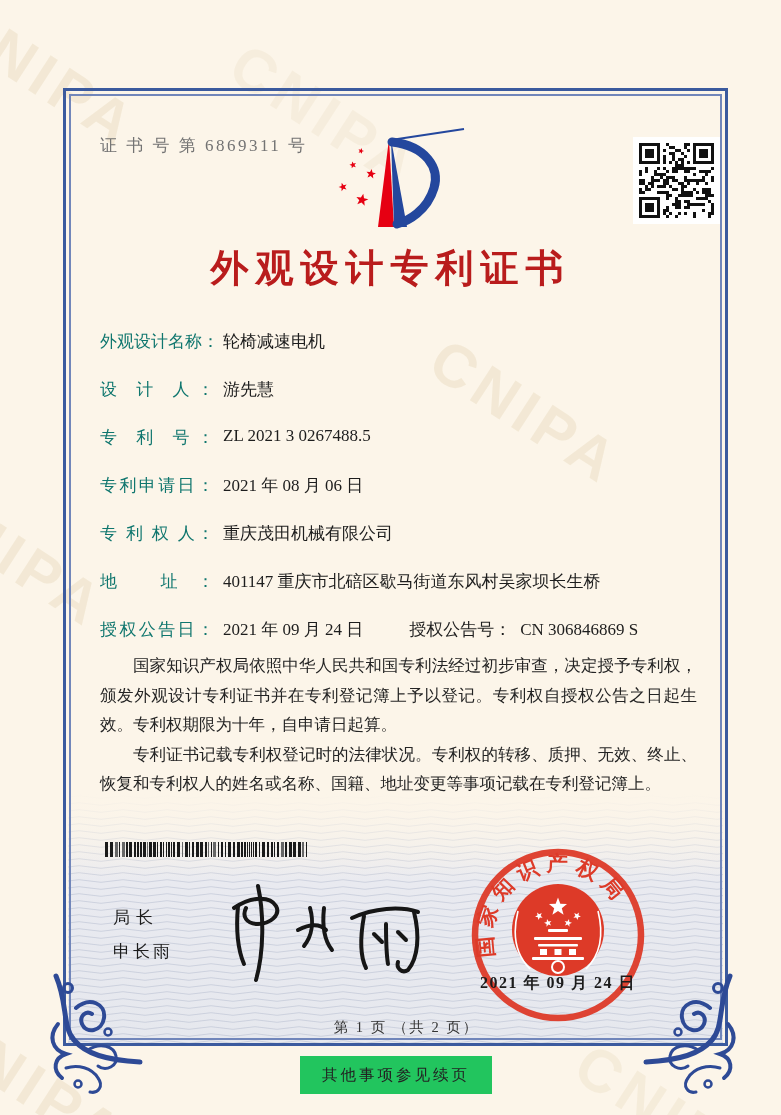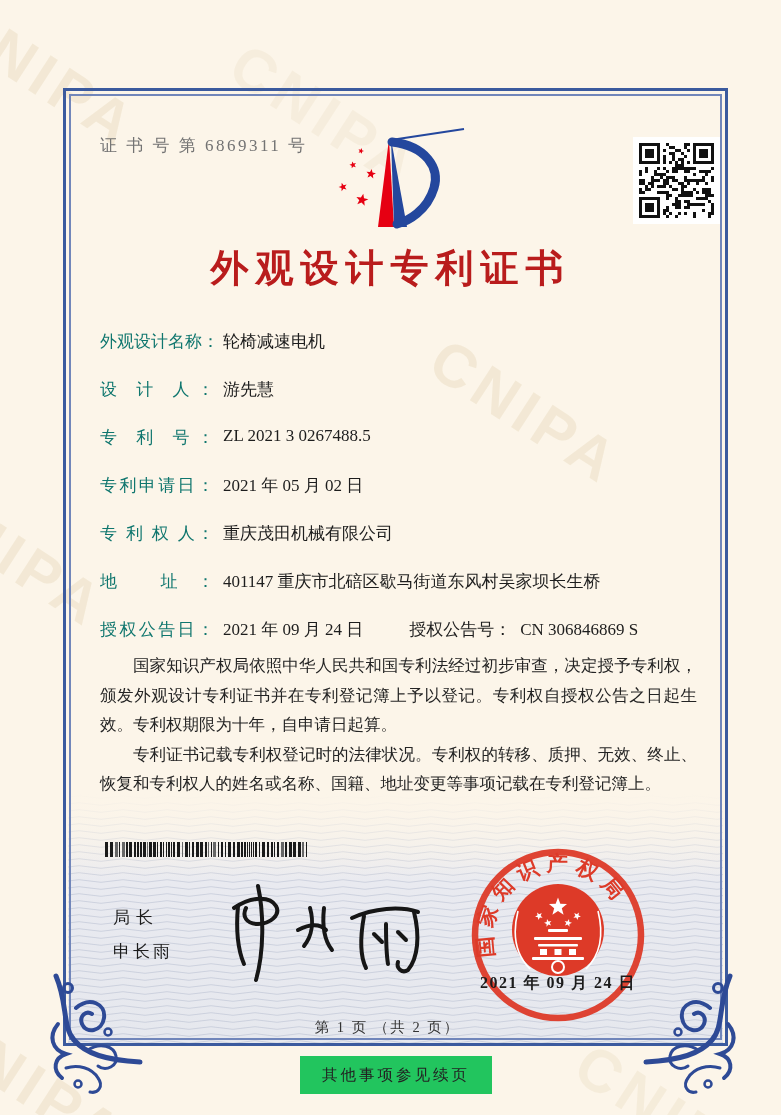--- a/index.html
+++ b/index.html
@@ -55,21 +55,21 @@
     position:absolute;left:100px;top:651px;width:597px;
     font-size:16.5px;line-height:29.5px;text-align:justify;color:#242424;
   }
   .paras p{margin:0;text-indent:2em;}
   .barcode{position:absolute;left:105px;top:842px;line-height:0;}
   .signer-title{position:absolute;left:113px;top:906px;font-size:17px;letter-spacing:6px;}
   .signer-name{position:absolute;left:113px;top:940px;font-size:17px;letter-spacing:3px;}
   .signature{position:absolute;left:218px;top:874px;}
   .seal{position:absolute;left:468px;top:845px;}
   .page-no{
-    position:absolute;left:55px;width:665px;top:1018px;
+    position:absolute;left:74px;width:665px;top:1018px;
     text-align:center;font-size:14.5px;letter-spacing:2px;color:#333;
   }
   .cont-box{
     position:absolute;left:300px;top:1056px;width:192px;height:38px;
     background:#22c55e;text-align:center;line-height:38px;
     font-size:15.5px;letter-spacing:3px;color:#222;
   }
   .orn{position:absolute;pointer-events:none;}
   .orn-left{left:44px;top:972px;}
   .orn-right{left:642px;top:972px;transform:scaleX(-1);}
@@ -353,21 +353,21 @@
   <div class="f-row">
     <span class="flabel">外观设计名称：</span><span class="fvalue">轮椅减速电机</span>
   </div>
   <div class="f-row">
     <span class="flabel">设 计 人：</span><span class="fvalue">游先慧</span>
   </div>
   <div class="f-row">
     <span class="flabel">专 利 号：</span><span class="fvalue">ZL 2021 3 0267488.5</span>
   </div>
   <div class="f-row">
-    <span class="flabel">专利申请日：</span><span class="fvalue">2021 年 05 月 02 日</span>
+    <span class="flabel">专利申请日：</span><span class="fvalue">2021 年 08 月 06 日</span>
   </div>
   <div class="f-row">
     <span class="flabel">专 利 权 人：</span><span class="fvalue">重庆茂田机械有限公司</span>
   </div>
   <div class="f-row">
     <span class="flabel">地 址：</span><span class="fvalue">401147 重庆市北碚区歇马街道东风村吴家坝长生桥</span>
   </div>
   <div class="f-row grant-row">
     <span>
       <span class="flabel">授权公告日：</span><span class="fvalue">2021 年 09 月 24 日</span>

